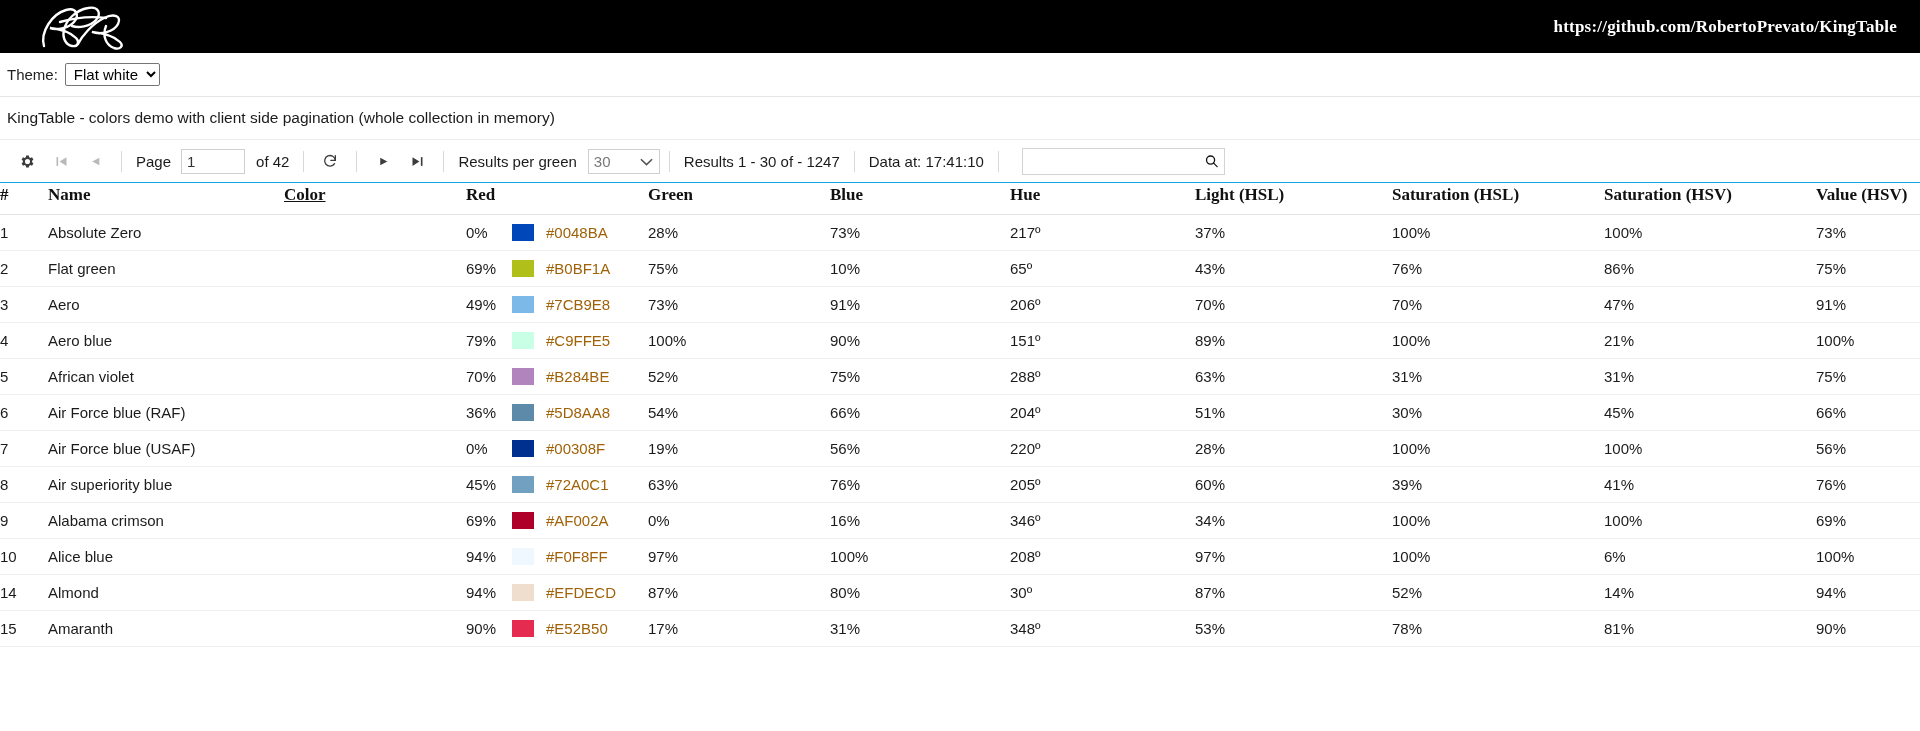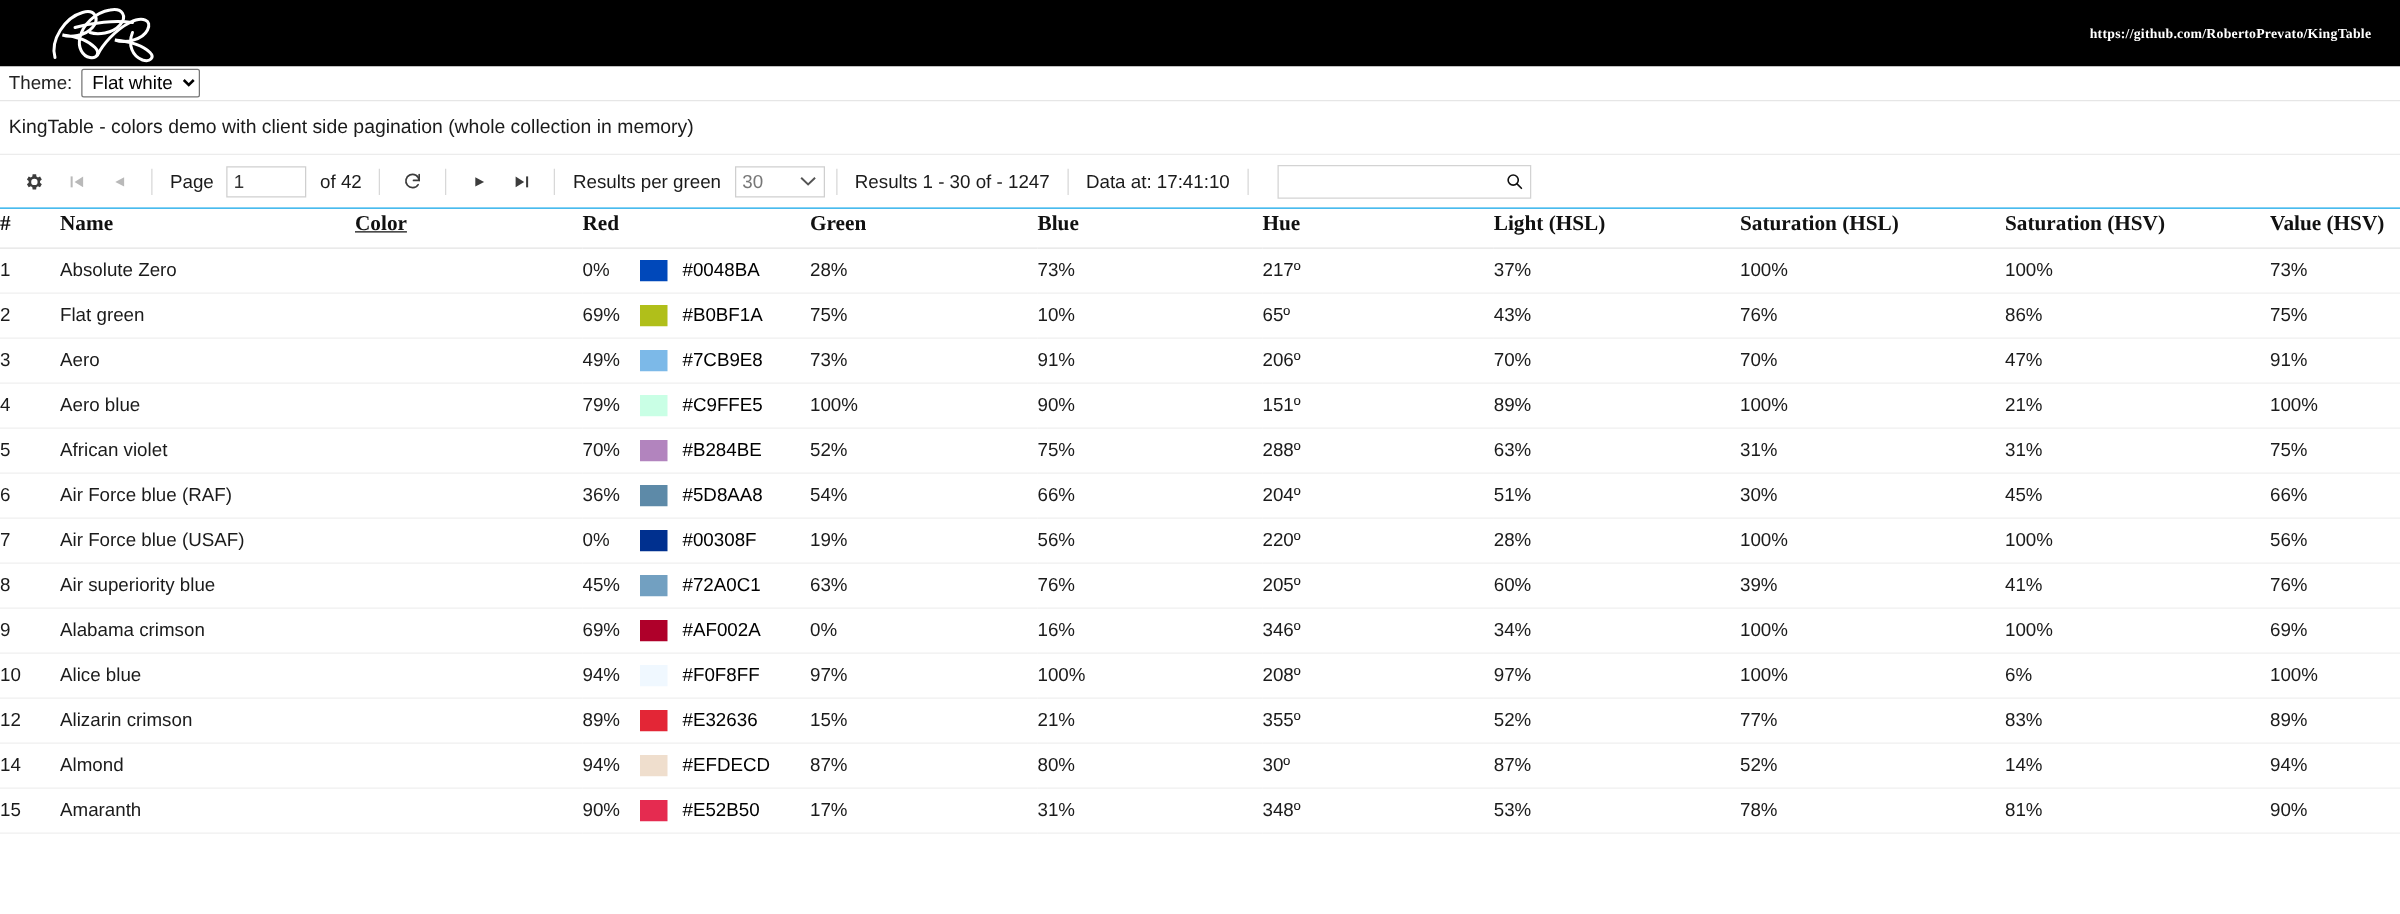--- a/index.html
+++ b/index.html
@@ -20,28 +20,28 @@
     align-items: center;
     justify-content: space-between;
     padding: 0 23px 0 30px;
   }
   .logo-wrap { width: 118px; height: 53px; display: flex; align-items: center; }
   .logo-wrap svg { display: block; }
   .repo-url {
     color: #ffffff;
     font-family: "Liberation Serif", serif;
     font-weight: bold;
-    font-size: 11px;
+    font-size: 17px;
     letter-spacing: .2px;
     white-space: nowrap;
   }
 
   
   .theme-bar {
-    height: 28px;
+    height: 44px;
     display: flex;
     align-items: center;
     padding-left: 7px;
     gap: 7px;
     border-bottom: 1px solid #e6e6e6;
   }
   .theme-label { font-size: 15px; color: #222; }
   .theme-select {
     font-family: "Liberation Sans", sans-serif;
     font-size: 15px;
@@ -174,21 +174,21 @@
 
   .cell-pad-1 { padding-left: 7px; }
   .cell-pad-2 { padding-left: 45px; text-decoration: underline; }
 
   .swatch-cell { display: flex; align-items: center; gap: 12px; padding-left: 228px; }
   .swatch {
     width: 22px; height: 17px;
     display: inline-block;
     flex: none;
   }
-  .hexval { font-size: 15px; color: #000000; }
+  .hexval { font-size: 15px; color: #a16207; }
 </style>
 </head>
 <body>
 
 <div class="topbar">
   <div class="logo-wrap">
     <svg width="112" height="50" viewBox="0 0 112 50" aria-hidden="true">
       <g fill="none" stroke="#ffffff" stroke-width="2.4" stroke-linecap="round">
         <path d="M14 44 C10 30 22 12 36 8 C46 5 50 13 44 20 C38 27 26 28 20 26 C30 27 40 30 46 36 C50 40 48 45 42 44 C36 43 32 36 34 28 C36 18 46 8 58 6 C68 4 72 11 66 18 C60 25 48 26 42 24"></path>
         <path d="M48 42 C52 34 62 22 74 16 C84 11 92 14 88 22 C84 30 70 33 62 30 C72 31 84 34 90 40 C94 44 90 48 84 46 C76 43 72 34 76 24"></path>
@@ -499,38 +499,20 @@
           <td>94%</td>
           <td>97%</td>
           <td>100%</td>
           <td>208º</td>
           <td>97%</td>
           <td>100%</td>
           <td>6%</td>
           <td>100%</td>
         </tr>
         <tr>
-          <td class="cell-pad-1">12</td>
-          <td>Alizarin crimson</td>
-          <td>
-            <div class="swatch-cell">
-              <span class="swatch" style="background-color: rgb(227, 38, 54);"></span>
-              <span class="hexval">#E32636</span>
-            </div>
-          </td>
-          <td>89%</td>
-          <td>15%</td>
-          <td>21%</td>
-          <td>355º</td>
-          <td>52%</td>
-          <td>77%</td>
-          <td>83%</td>
-          <td>89%</td>
-        </tr>
-        <tr>
           <td class="cell-pad-1">14</td>
           <td>Almond</td>
           <td>
             <div class="swatch-cell">
               <span class="swatch" style="background-color: rgb(239, 222, 205);"></span>
               <span class="hexval">#EFDECD</span>
             </div>
           </td>
           <td>94%</td>
           <td>87%</td>

